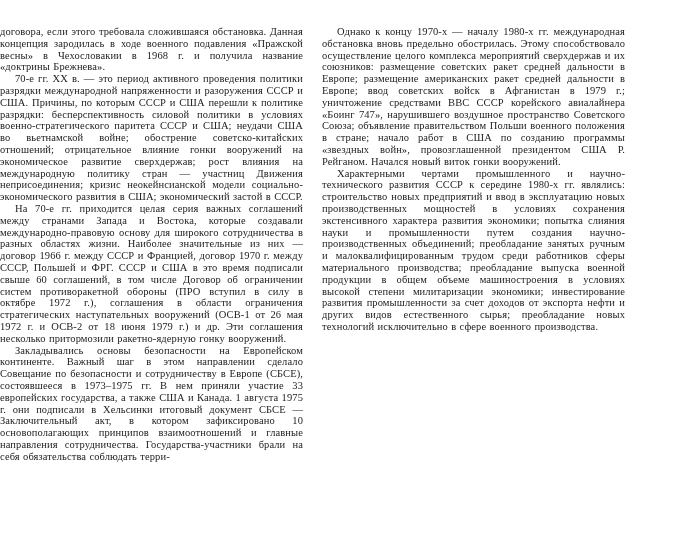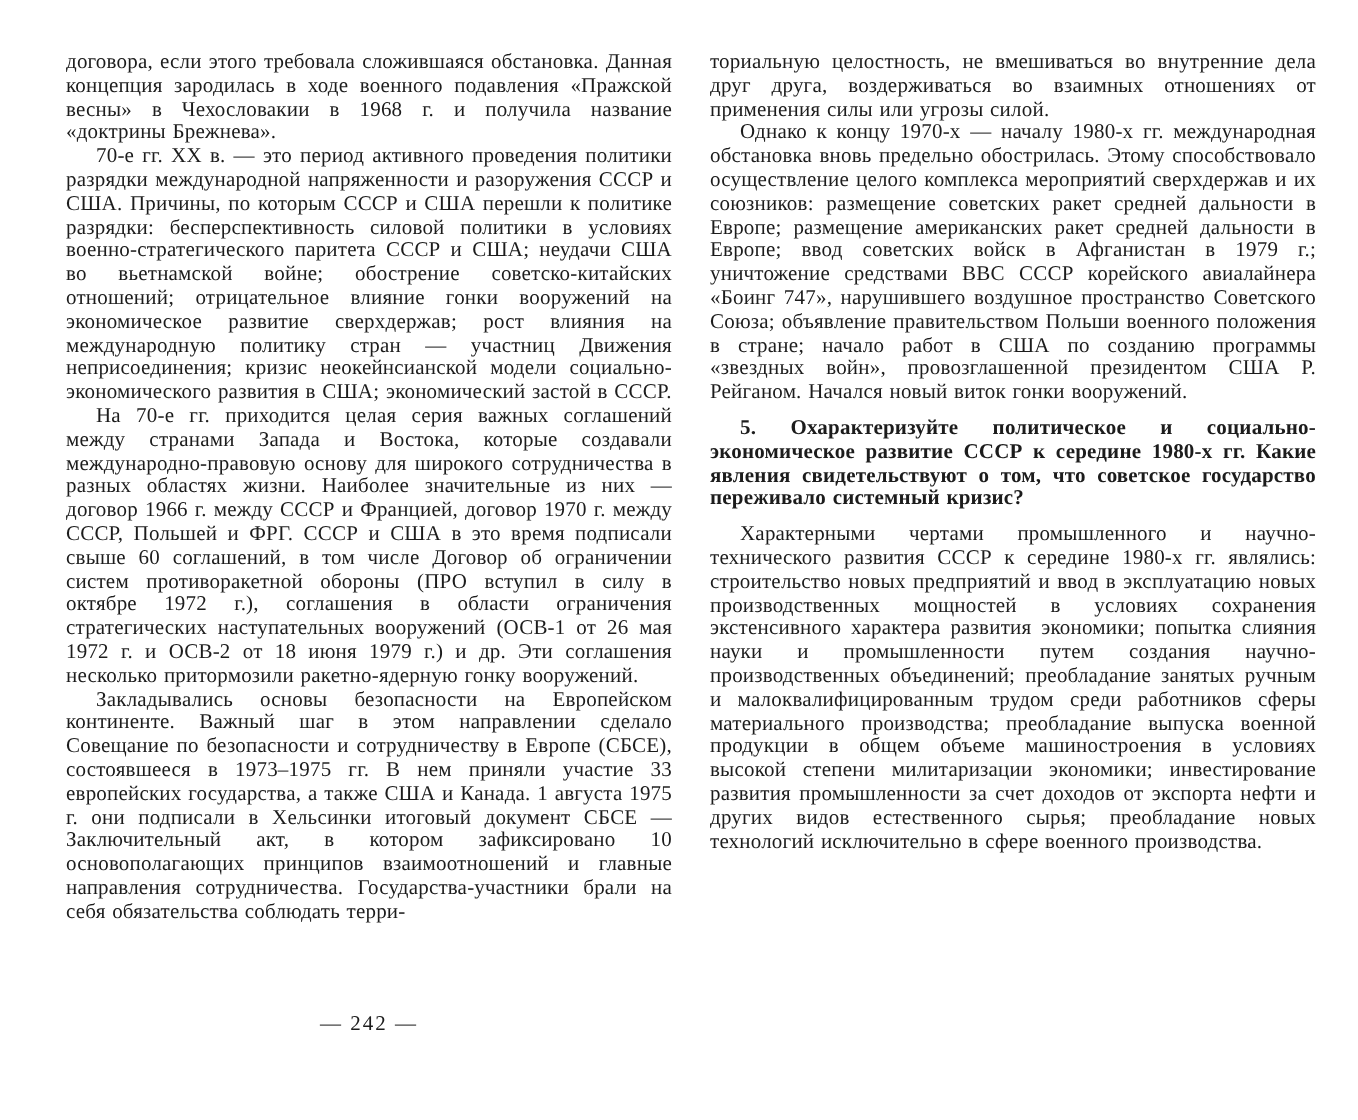--- a/index.html
+++ b/index.html
@@ -11,20 +11,21 @@
     overflow: hidden;
   }
   .spread {
     box-sizing: border-box;
     width: 647px;
     height: 560px;
     display: flex;
     padding: 26px 22px 0 33px;
     gap: 19px;
     background: #ffffff;
+    justify-content: flex-end;
   }
   .page {
     position: relative;
     width: 303px;
     height: 534px;
     flex: 0 0 303px;
   }
   p.para {
     margin: 0;
     font-family: "Liberation Serif", "DejaVu Serif", serif;
@@ -57,23 +58,20 @@
 </head>
 <body>
 
 <div class="spread">
 
   <div class="page">
     <p class="para no-indent">договора, если этого требовала сложившаяся обстановка. Данная концепция зародилась в ходе военного подавления «Пражской весны» в Чехословакии в 1968 г. и получила название «доктрины Брежнева».</p>
     <p class="para">70-е гг. XX в. — это период активного проведения политики разрядки международной напряженности и разоружения СССР и США. Причины, по которым СССР и США перешли к политике разрядки: бесперспективность силовой политики в условиях военно-стратегического паритета СССР и США; неудачи США во вьетнамской войне; обострение советско-китайских отношений; отрицательное влияние гонки вооружений на экономическое развитие сверхдержав; рост влияния на международную политику стран — участниц Движения неприсоединения; кризис неокейнсианской модели социально-экономического развития в США; экономический застой в СССР.</p>
     <p class="para">На 70-е гг. приходится целая серия важных соглашений между странами Запада и Востока, которые создавали международно-правовую основу для широкого сотрудничества в разных областях жизни. Наиболее значительные из них — договор 1966 г. между СССР и Францией, договор 1970 г. между СССР, Польшей и ФРГ. СССР и США в это время подписали свыше 60 соглашений, в том числе Договор об ограничении систем противоракетной обороны (ПРО вступил в силу в октябре 1972 г.), соглашения в области ограничения стратегических наступательных вооружений (ОСВ-1 от 26 мая 1972 г. и ОСВ-2 от 18 июня 1979 г.) и др. Эти соглашения несколько притормозили ракетно-ядерную гонку вооружений.</p>
     <p class="para">Закладывались основы безопасности на Европейском континенте. Важный шаг в этом направлении сделало Совещание по безопасности и сотрудничеству в Европе (СБСЕ), состоявшееся в 1973–1975 гг. В нем приняли участие 33 европейских государства, а также США и Канада. 1 августа 1975 г. они подписали в Хельсинки итоговый документ СБСЕ — Заключительный акт, в котором зафиксировано 10 основополагающих принципов взаимоотношений и главные направления сотрудничества. Государства-участники брали на себя обязательства соблюдать терри-</p>
-    <div class="page-number">— 242 —</div>
   </div>
 
   <div class="page">
-    <p class="para no-indent">ториальную целостность, не вмешиваться во внутренние дела друг друга, воздерживаться во взаимных отношениях от применения силы или угрозы силой.</p>
     <p class="para">Однако к концу 1970-х — началу 1980-х гг. международная обстановка вновь предельно обострилась. Этому способствовало осуществление целого комплекса мероприятий сверхдержав и их союзников: размещение советских ракет средней дальности в Европе; размещение американских ракет средней дальности в Европе; ввод советских войск в Афганистан в 1979 г.; уничтожение средствами ВВС СССР корейского авиалайнера «Боинг 747», нарушившего воздушное пространство Советского Союза; объявление правительством Польши военного положения в стране; начало работ в США по созданию программы «звездных войн», провозглашенной президентом США Р. Рейганом. Начался новый виток гонки вооружений.</p>
-    <p class="para heading">5. Охарактеризуйте политическое и социально-экономическое развитие СССР к середине 1980-х гг. Какие явления свидетельствуют о том, что советское государство переживало системный кризис?</p>
     <p class="para">Характерными чертами промышленного и научно-технического развития СССР к середине 1980-х гг. являлись: строительство новых предприятий и ввод в эксплуатацию новых производственных мощностей в условиях сохранения экстенсивного характера развития экономики; попытка слияния науки и промышленности путем создания научно-производственных объединений; преобладание занятых ручным и малоквалифицированным трудом среди работников сферы материального производства; преобладание выпуска военной продукции в общем объеме машиностроения в условиях высокой степени милитаризации экономики; инвестирование развития промышленности за счет доходов от экспорта нефти и других видов естественного сырья; преобладание новых технологий исключительно в сфере военного производства.</p>
   </div>
 
 </div>
 
 </body></html>

